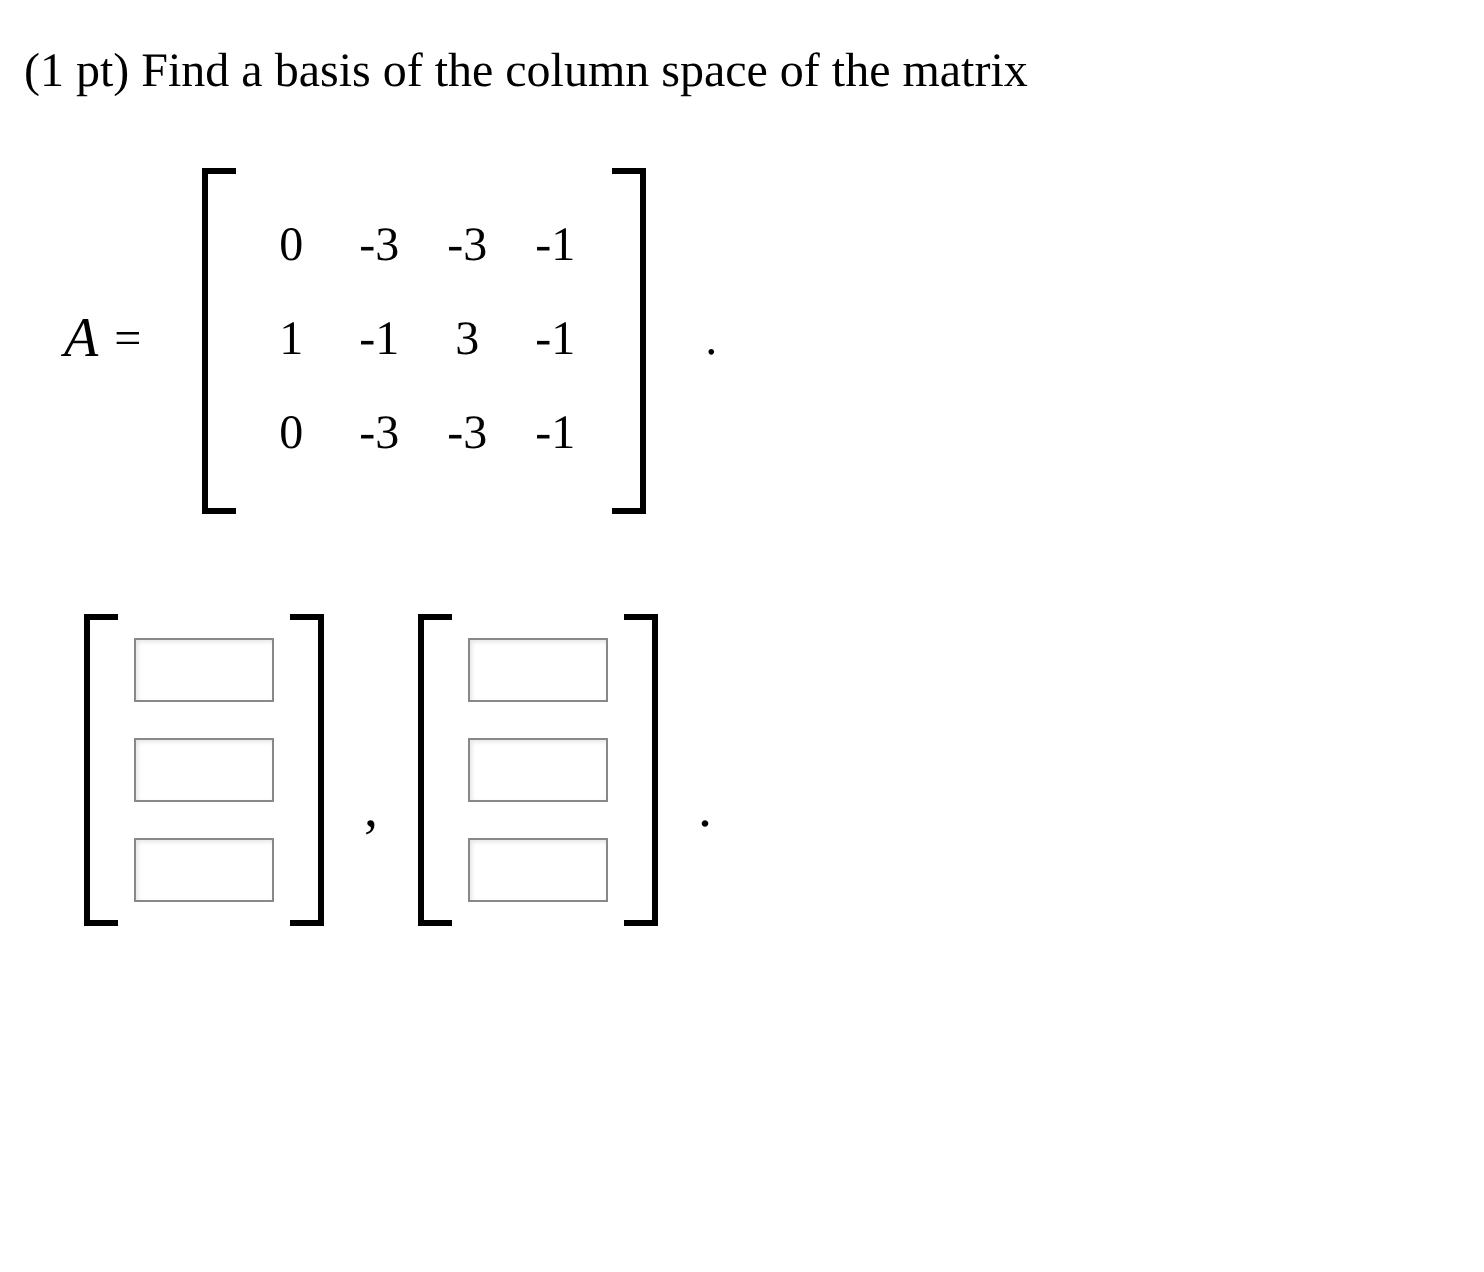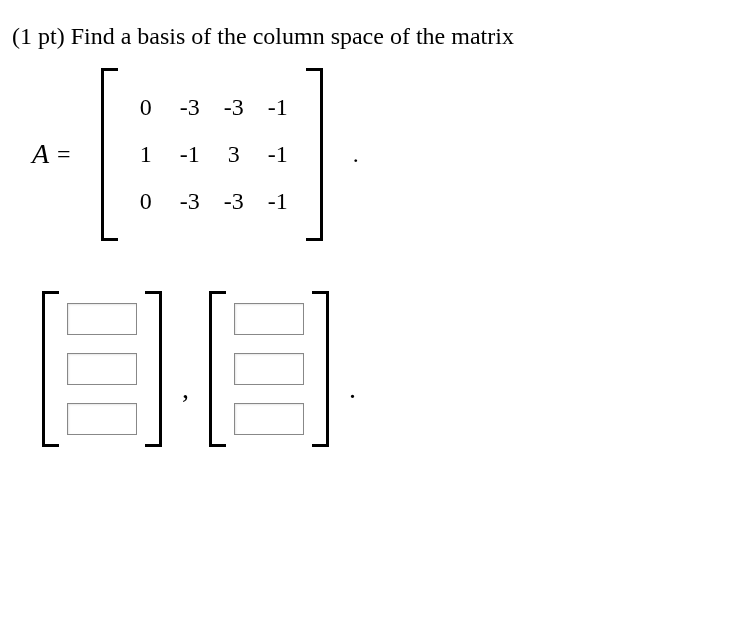--- a/index.html
+++ b/index.html
@@ -7,21 +7,21 @@
       font-size: 24px;
       color: #000;
       background: #fff;
       margin: 0;
       padding: 20px 20px 20px 12px;
       width: 742px;
       box-sizing: border-box;
     }
     
     .problem-text {
-      margin-bottom: 14px;
+      margin-bottom: 30px;
       line-height: 1.4;
     }
     
     .matrix-equation {
       display: flex;
       align-items: center;
       margin-left: 20px;
       margin-bottom: 50px;
     }
     

